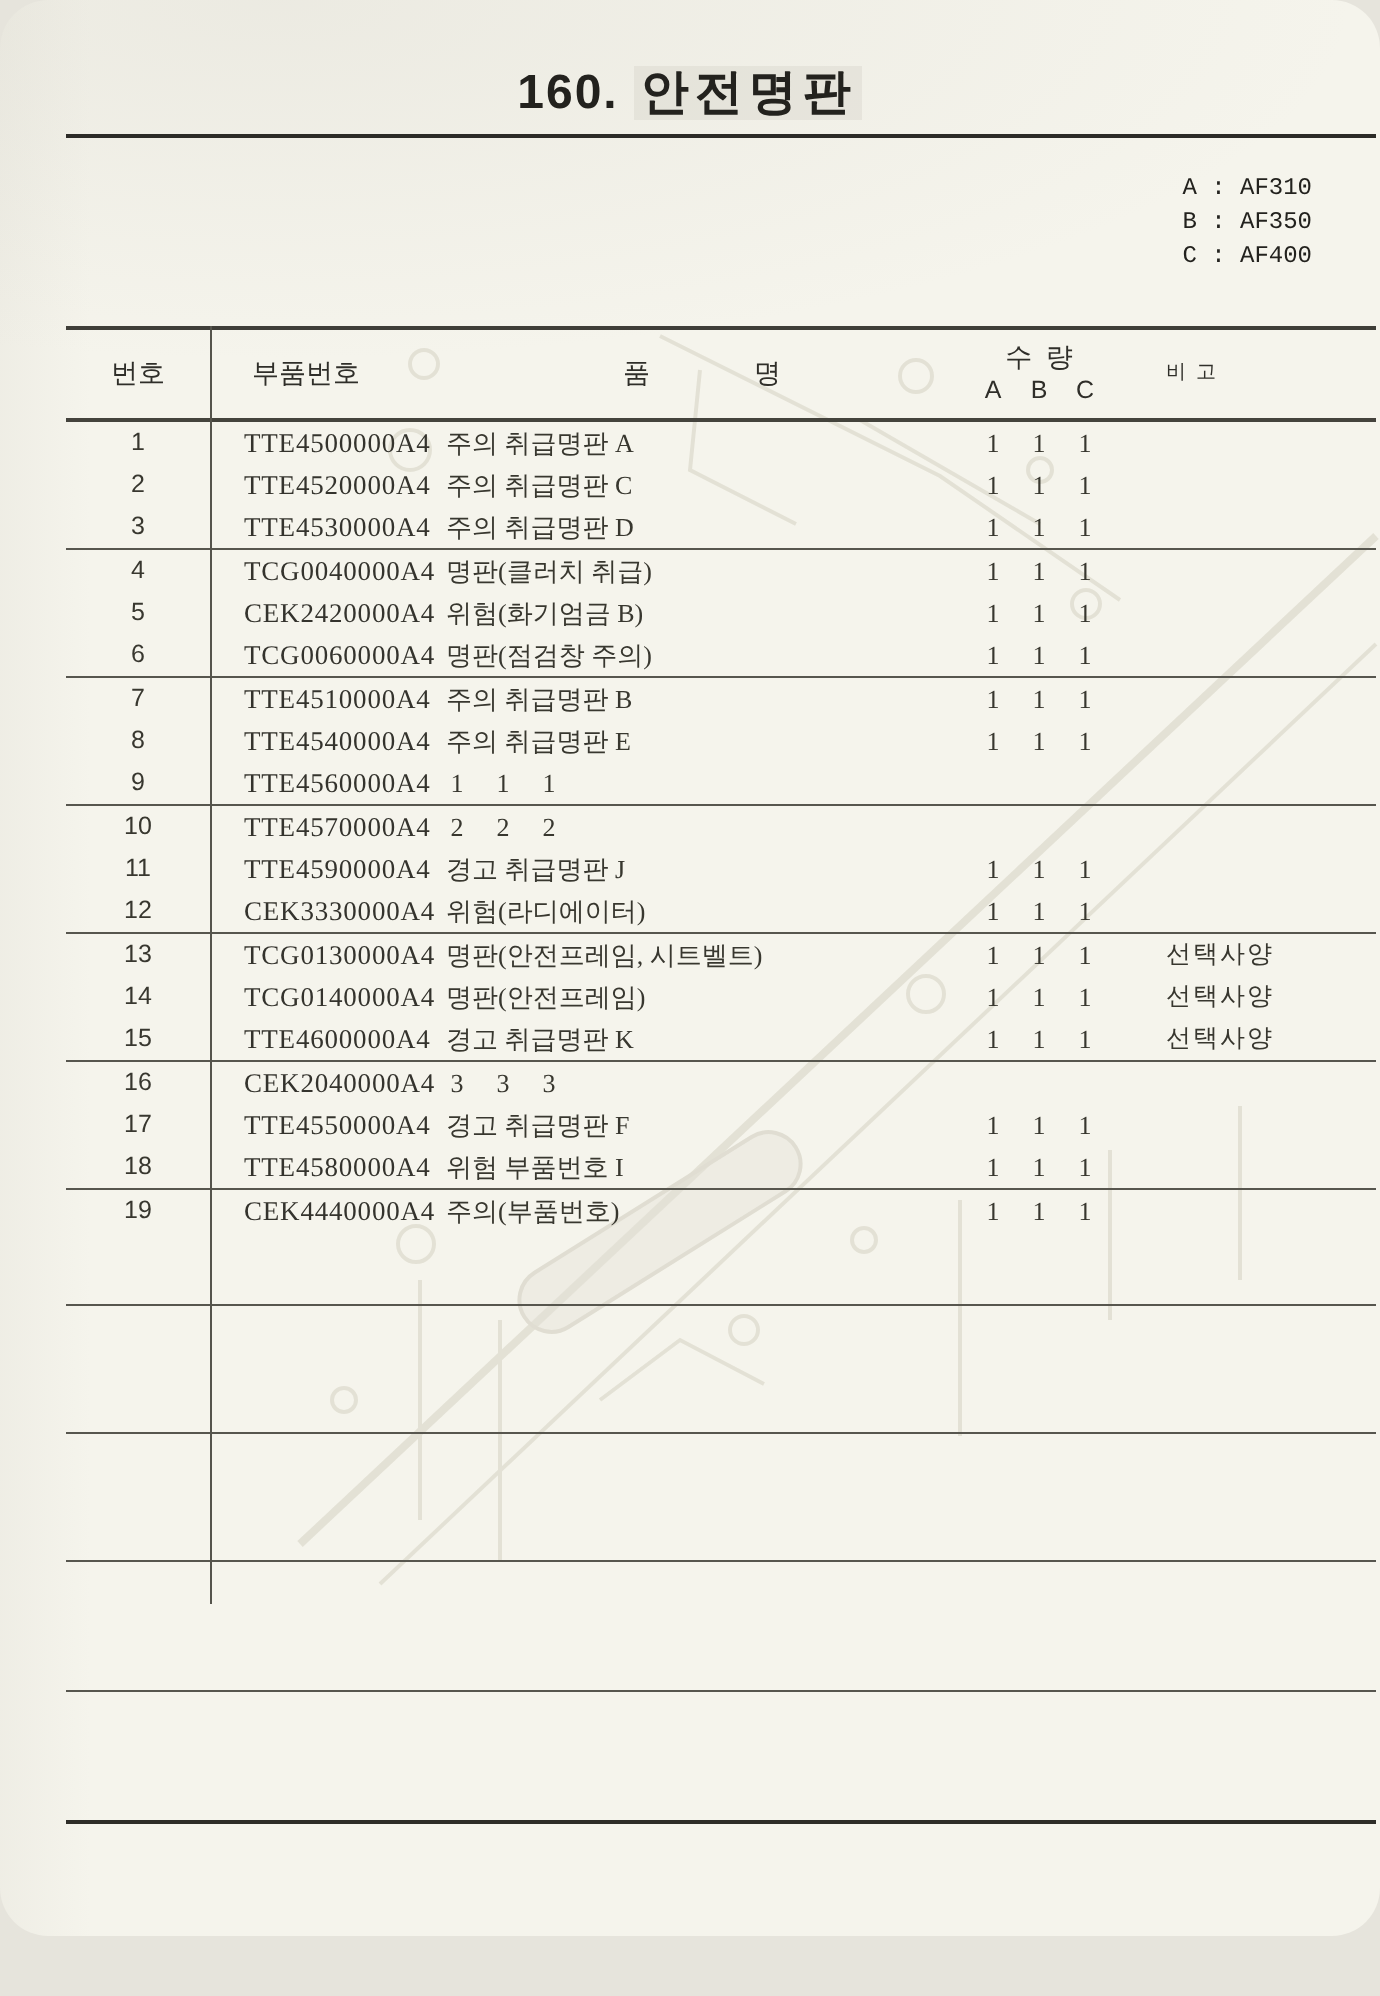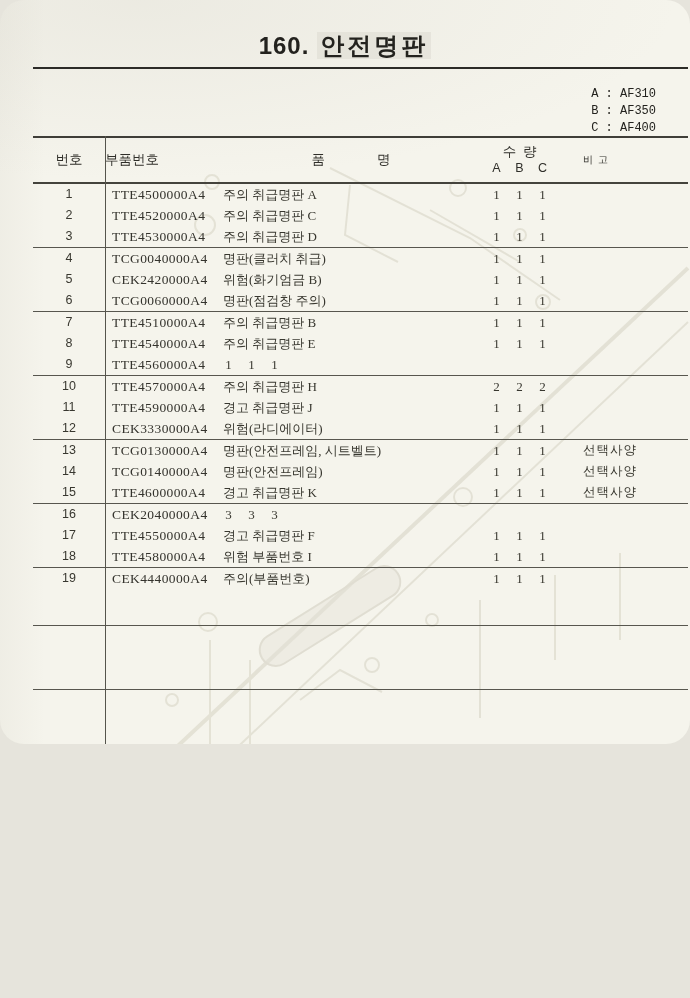--- a/index.html
+++ b/index.html
@@ -1,19 +1,19 @@
 <!DOCTYPE html>
 <html><head>
 <meta charset="utf-8">
 <style>
   * { box-sizing: border-box; margin: 0; padding: 0; }
   html,body { background:#e6e4dc; }
   .sheet {
     position: relative;
-    width: 690px; height: 744px;
+    width: 690px; height: 968px;
     margin: 0 auto;
     background:
       radial-gradient(ellipse 900px 300px at 20% 0%, rgba(203,200,189,.22), rgba(203,200,189,0) 60%),
       linear-gradient(90deg, rgba(203,200,189,.15), rgba(203,200,189,0) 45px),
       #f5f4ec;
     overflow: hidden;
     font-family: "Liberation Serif", serif;
     color: #3a3933;
     border-radius: 24px;
   }
@@ -22,33 +22,33 @@
 
   .title { top:30px; left:0; right:0; text-align:center;
     font-family:"Liberation Sans", sans-serif; font-weight:bold;
     font-size:24px; color:#23221e; letter-spacing:1px; }
   .title-kr { background: rgba(205,202,191,.30); padding:0 3px; margin-left:8px; letter-spacing:3px; }
   .title-rule { top:67px; left:33px; width:655px; height:2px; background:#2c2b27; }
 
   .legend { top:86px; right:34px; text-align:right;
     font-family:Liberation Mono, monospace; font-size:12px; line-height:17px; color:#23221e; }
 
-  .ptable { top:136px; left:33px; width:655px; }
+  .ptable { top:163px; left:33px; width:655px; }
   .vline { position:absolute; left:72px; top:0; width:1px; height:639px; background:#55544c; }
 
   .thead { display:flex; height:48px; border-top:2px solid #3f3e38; border-bottom:2px solid #44433c; }
   .c-no    { width:72px;  text-align:center; }
-  .c-part  { width:112px; padding-left:7px; }
+  .c-part  { width:112px; padding-left:17px; }
   .c-name  { width:268px; padding-left:6px; }
   .c-q     { width:23px;  text-align:center; }
   .c-remark{ width:134px; padding-left:29px; }
   .pre { white-space:pre; }
 
   .thead .hcell { font-size:13.5px; line-height:44px; color:#2f2e29; }
-  .thead .c-part { padding-left:0; padding-right:16px; }
+  .thead .c-part { text-align:center; padding-left:0; padding-right:16px; }
   .hname { display:flex; justify-content:center; gap:52px; padding-left:0; }
   .hqty { width:69px; display:flex; flex-direction:column; justify-content:flex-start;
           padding:5px 0 4px 0; text-align:center; font-size:13.5px; color:#2f2e29; }
   .hqty-sub { display:flex; font-family:"Liberation Sans", sans-serif; font-size:12.5px; }
   .hqty-sub span { width:23px; text-align:center; }
   .hremark { line-height:44px; font-size:10px; color:#2f2e29; }
 
   .tgroup { height:64px; border-bottom:1px solid #57564e; overflow:hidden; }
   .tgroup.tall { height:58px; }
   .trow { display:flex; height:21px; line-height:21px; font-size:13px; color:#38372f; }
@@ -212,21 +212,20 @@
             <div class="c-q">1</div>
             <div class="c-q">1</div>
             <div class="c-q">1</div>
             <div class="c-remark"></div>
           </div>
         </div>
         <div class="tgroup">
           <div class="trow">
             <div class="c-no">10</div>
             <div class="c-part">TTE4570000A4</div>
-            <div class="c-name">주의 취급명판 H</div>
             <div class="c-q">2</div>
             <div class="c-q">2</div>
             <div class="c-q">2</div>
             <div class="c-remark"></div>
           </div>
           <div class="trow">
             <div class="c-no">11</div>
             <div class="c-part">TTE4590000A4</div>
             <div class="c-name">경고 취급명판 J</div>
             <div class="c-q">1</div>

